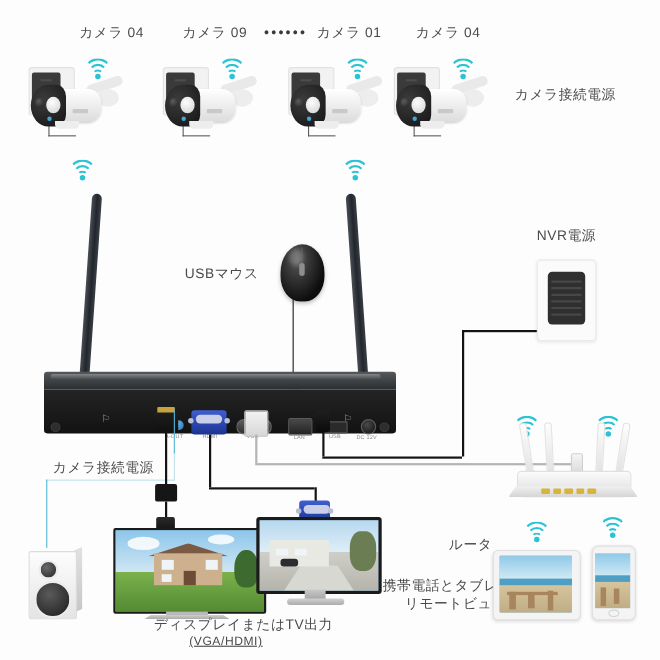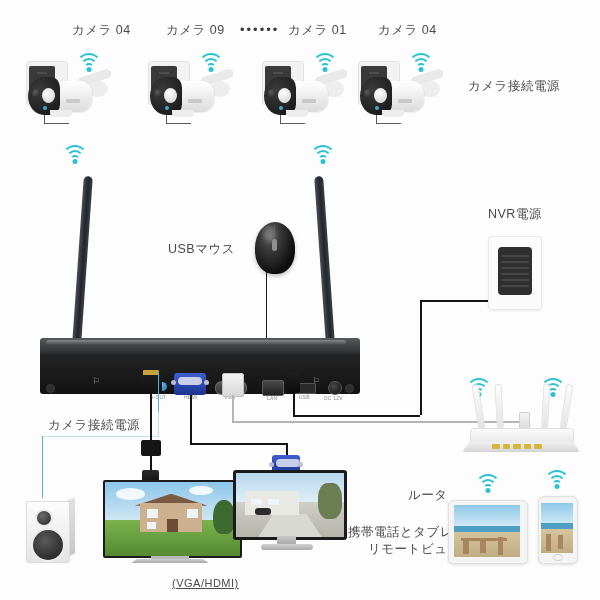--- a/index.html
+++ b/index.html
@@ -433,20 +433,21 @@
         <div class="win" style="left:31%;bottom:52%;width:8%;height:11%;"></div>
         <div class="win" style="left:61%;bottom:52%;width:8%;height:11%;"></div>
         <div class="win" style="left:31%;bottom:36%;width:7%;height:10%;"></div>
         <div class="door"></div>
         <div class="tree"></div>
       </div>
     </div>
     <div class="stand"></div>
       <div class="foot"></div>
   </div>
+  <div class="lbl" style="left:140px;top:560px;">ディスプレイまたはTV出力</div>
   <div class="lbl sm" style="left:172px;top:576px;text-decoration:underline;">(VGA/HDMI)</div>
 
   <div id="mon">
     <div class="scr">
       <div class="art art2">
         <div class="sky"></div>
         <div class="ground"></div>
         <div class="drive"></div>
         <div class="house"></div>
         <div class="win" style="left:14%;bottom:50%;width:10%;height:9%;"></div>

